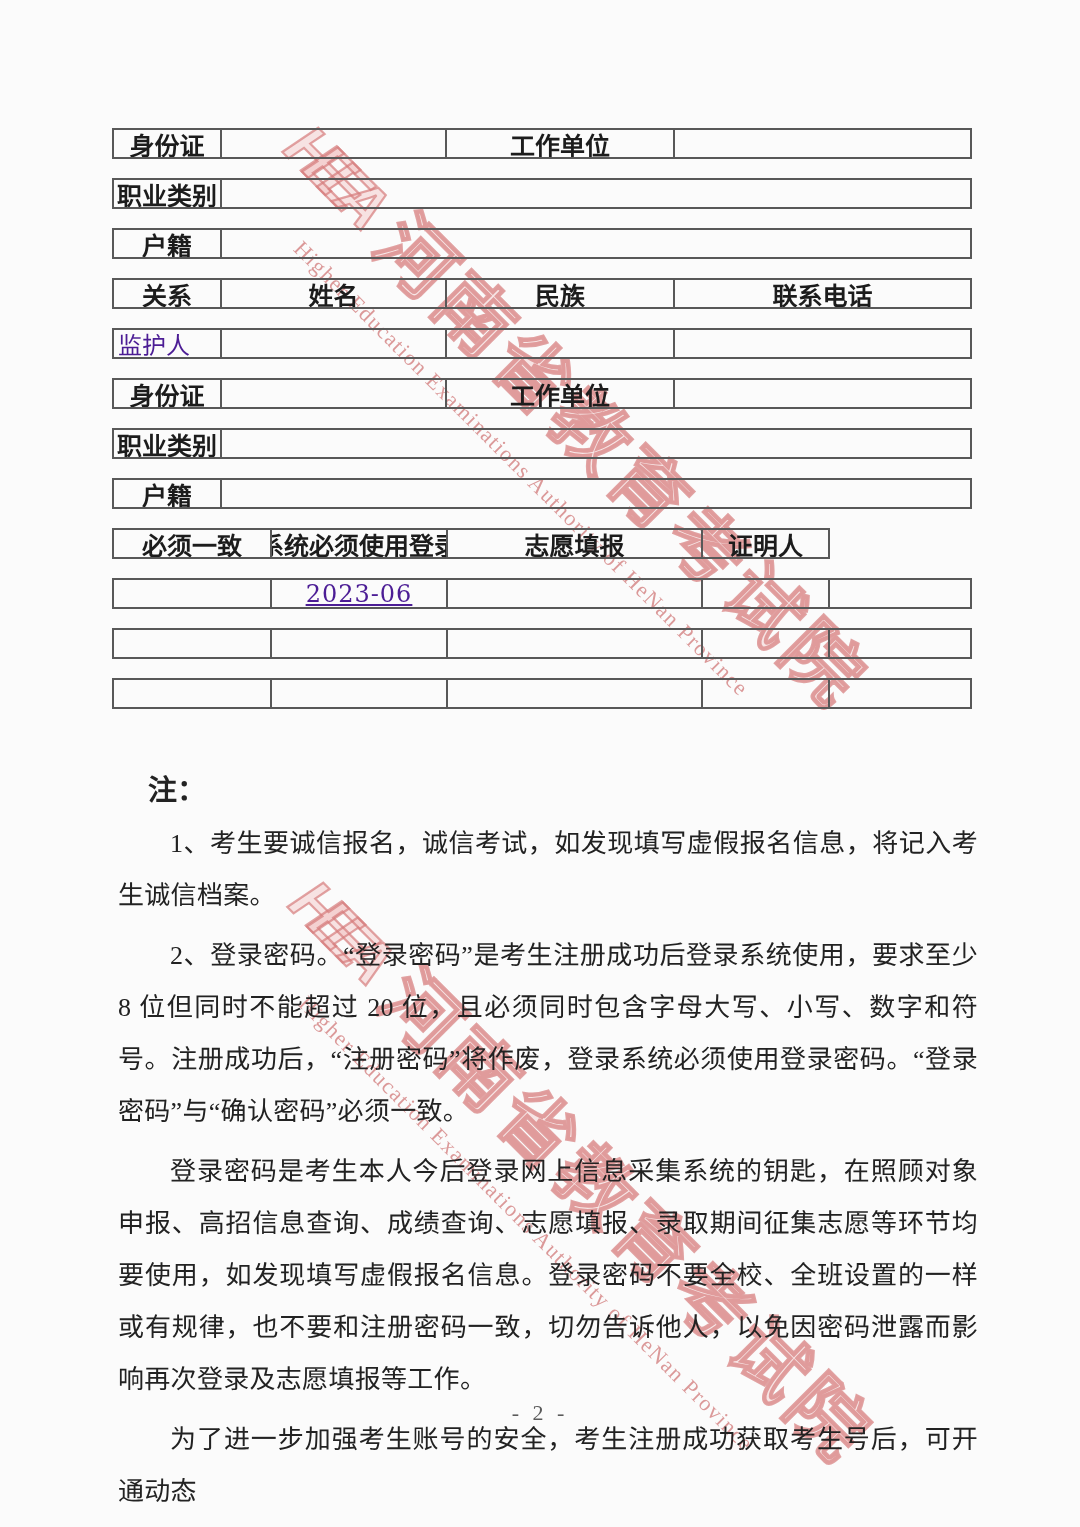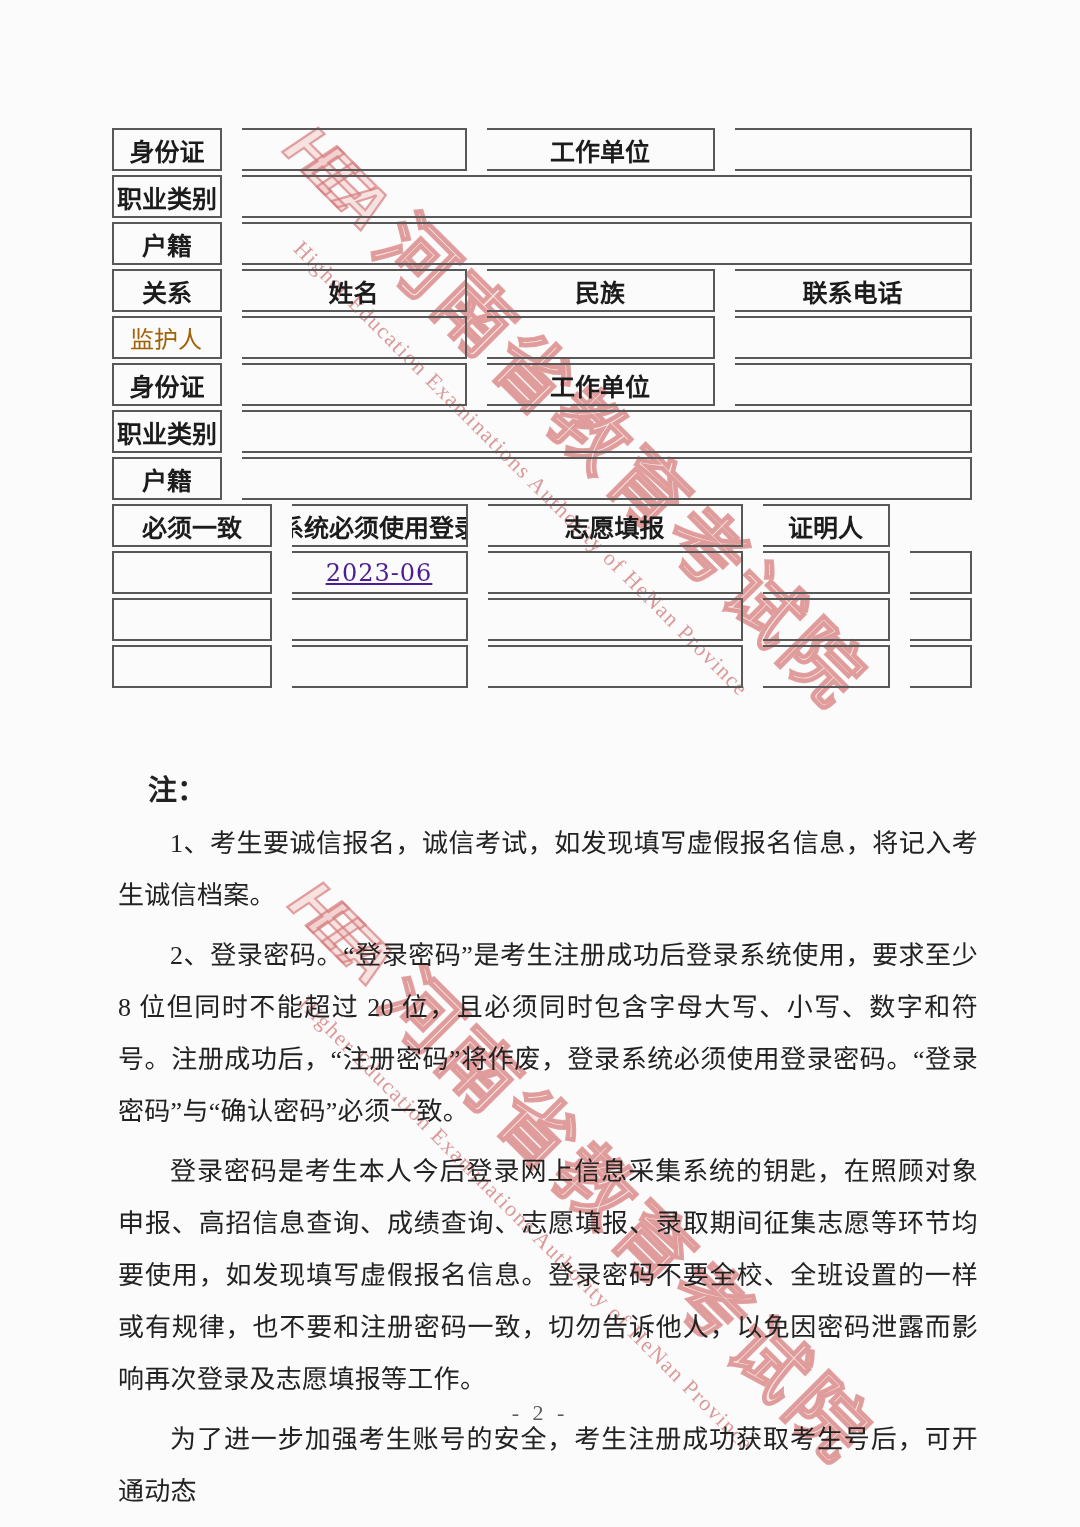--- a/index.html
+++ b/index.html
@@ -57,47 +57,46 @@
 
   
   .form-wrap{
     position:absolute;
     left:112px;top:128px;
     width:860px;
     z-index:2;
   }
   .trow{
     display:grid;
-    height:43px;
-    margin-bottom:4px;
+    height:31px;
+    margin-bottom:19px;
     background:transparent;
-    gap:20px;
   }
   .cols-a{grid-template-columns:110px 225px 228px 1fr;}
   .cols-b{grid-template-columns:110px 1fr;}
   .cols-e{grid-template-columns:160px 176px 255px 127px 1fr;}
   .tc{
     border:2px solid #585858;
     border-left:none;
     display:flex;
     align-items:center;
     justify-content:center;
     font-size:25px;
     font-weight:bold;
     color:#1c1c1c;
     overflow:hidden;
     white-space:nowrap;
   }
   .tc:first-child{border-left:2px solid #585858;}
   .tc.value{font-weight:normal;}
   .tc.guardian{
     justify-content:flex-start;
-    padding-left:16px;
+    padding-left:4px;
     font-weight:normal;
-    color:#a16207;
+    color:#4c1d95;
     font-size:24px;
   }
   .tc.date{
     font-weight:normal;
     font-size:24px;
     color:#4c1d95;
     font-family:"DejaVu Serif","Liberation Serif",serif;
     letter-spacing:1px;
     text-decoration:underline;
   }

